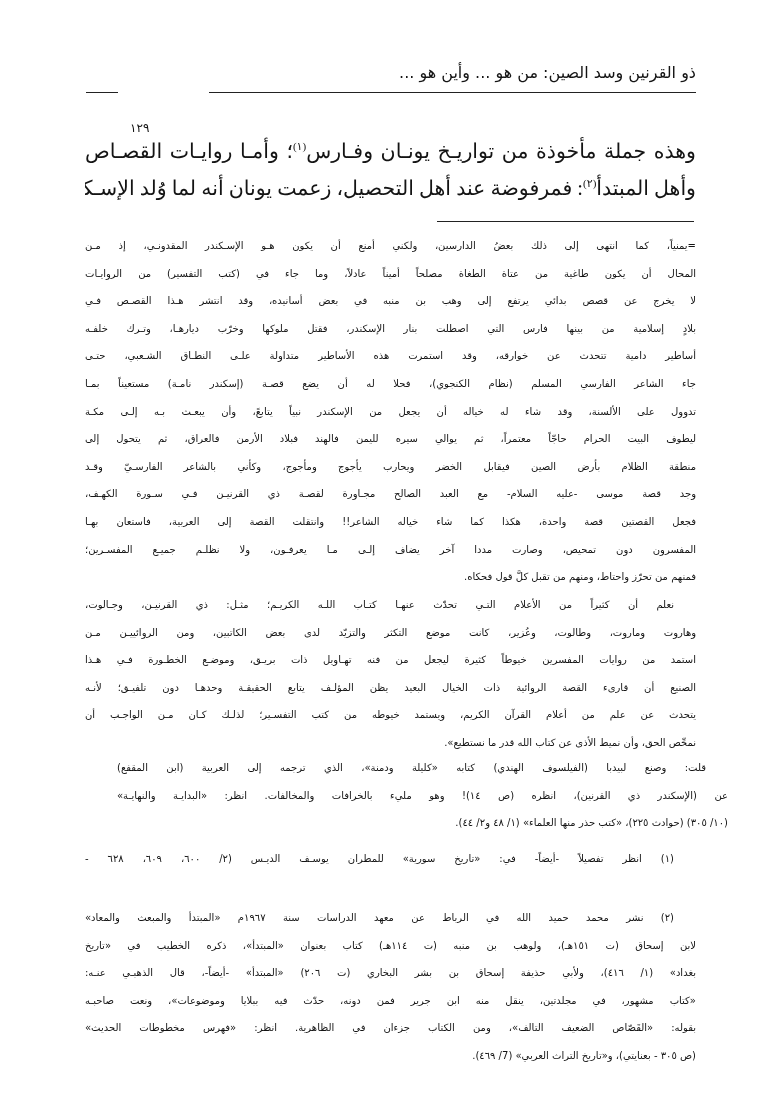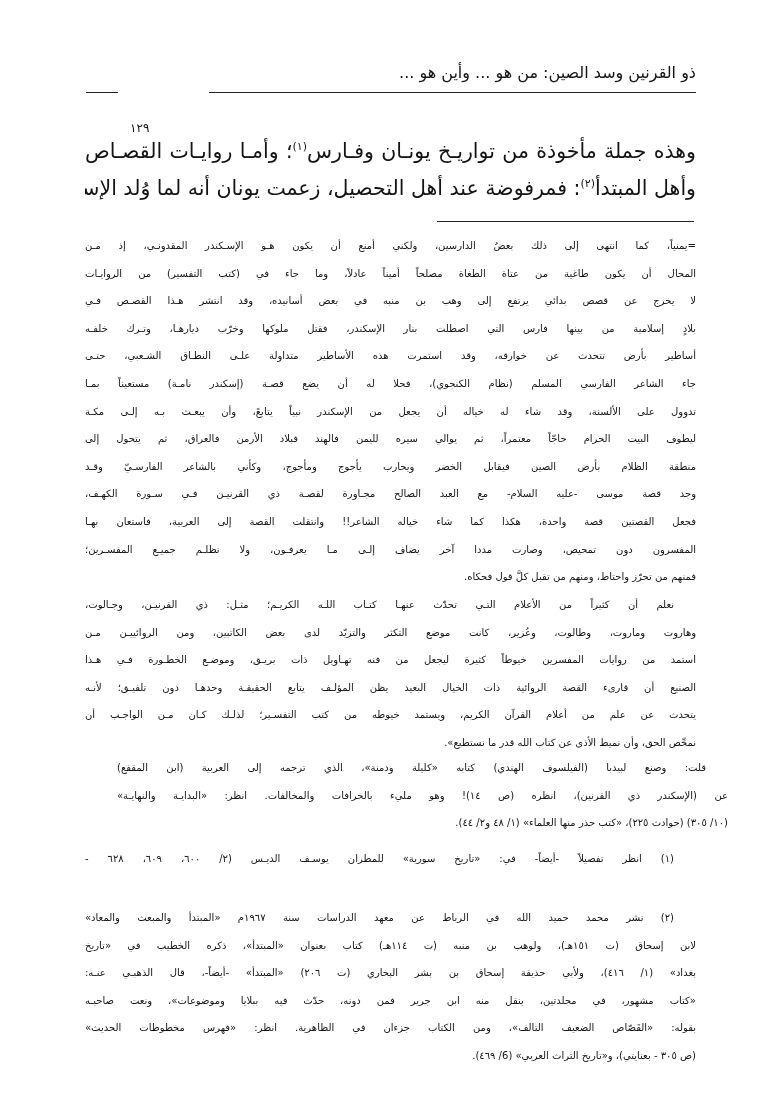--- a/index.html
+++ b/index.html
@@ -83,20 +83,21 @@
       direction: rtl;
       overflow: hidden;
     }
     .line.last {
       text-align-last: right;
     }
     .main-text .line {
       font-size: 20.5px;
       height: 37px;
       line-height: 37px;
+      font-family: Liberation Serif, serif;
     }
     .main-text { top: 133px; }
 
     .sep-rule {
       position: absolute;
       right: 69px;
       top: 221px;
       width: 257px;
       border-top: 1.5px solid #222;
     }
@@ -138,21 +139,21 @@
     <span class="line last"><span>وأهل المبتدأ</span><sup>(٢)</sup><span>: فمرفوضة عند أهل التحصيل، زعمت يونان أنه لما وُلد الإسـكندر،</span></span>
   </div>
 
   <div class="sep-rule"></div>
 
   <div class="body-block fn-text fn-cont">
     <span class="line">=يمنياً، كما انتهى إلى ذلك بعضُ الدارسين، ولكني أمنع أن يكون هـو الإسـكندر المقدونـي، إذ مـن</span>
     <span class="line">المحال أن يكون طاغية من عتاة الطغاة مصلحاً أميناً عادلاً، وما جاء في (كتب التفسير) من الروايـات</span>
     <span class="line">لا يخرج عن قصص بدائي يرتفع إلى وهب بن منبه في بعض أسانيده، وقد انتشر هـذا القصـص فـي</span>
     <span class="line">بلادٍ إسلامية من بينها فارس التي اصطلت بنار الإسكندر، فقتل ملوكها وخرّب ديارهـا، وتـرك خلفـه</span>
-    <span class="line">أساطير بأرض تتحدث عن خوارقه، وقد استمرت هذه الأساطير متداولة علـى النطـاق الشـعبي، حتـى</span>
+    <span class="line">أساطير دامية تتحدث عن خوارقه، وقد استمرت هذه الأساطير متداولة علـى النطـاق الشـعبي، حتـى</span>
     <span class="line">جاء الشاعر الفارسي المسلم (نظام الكنجوي)، فحلا له أن يضع قصـة (إسكندر نامـة) مستعيناً بمـا</span>
     <span class="line">تدوول على الألسنة، وقد شاء له خياله أن يجعل من الإسكندر نبياً يتابعً، وأن يبعـث بـه إلـى مكـة</span>
     <span class="line">ليطوف البيت الحرام حاجّاً معتمراً، ثم يوالي سيره لليمن فالهند فبلاد الأرمن فالعراق، ثم يتحول إلى</span>
     <span class="line">منطقة الظلام بأرض الصين فيقابل الخضر ويحارب يأجوج ومأجوج، وكأني بالشاعر الفارسـيّ وقـد</span>
     <span class="line">وجد قصة موسى -عليه السلام- مع العبد الصالح مجـاورة لقصـة ذي القرنيـن فـي سـورة الكهـف،</span>
     <span class="line">فجعل القصتين قصة واحدة، هكذا كما شاء خياله الشاعر!! وانتقلت القصة إلى العربية، فاستعان بهـا</span>
     <span class="line">المفسرون دون تمحيص، وصارت مددا آخر يضاف إلـى مـا يعرفـون، ولا نظلـم جميـع المفسـرين؛</span>
     <span class="line last">فمنهم من تحرّز واحتاط، ومنهم من تقبل كلَّ قول فحكاه.</span>
   </div>
 
@@ -174,16 +175,16 @@
   <div class="body-block fn-text fn1">
     <span class="line indent-first">(١) انظر تفصيلاً -أيضاً- في: «تاريخ سورية» للمطران يوسـف الديـس (٢/ ٦٠٠، ٦٠٩، ٦٢٨ -</span>
   </div>
 
   <div class="body-block fn-text fn2">
     <span class="line indent-first">(٢) نشر محمد حميد الله في الرباط عن معهد الدراسات سنة ١٩٦٧م «المبتدأ والمبعث والمعاد»</span>
     <span class="line">لابن إسحاق (ت ١٥١هـ)، ولوهب بن منبه (ت ١١٤هـ) كتاب بعنوان «المبتدأ»، ذكره الخطيب في «تاريخ</span>
     <span class="line">بغداد» (١/ ٤١٦)، ولأبي حذيفة إسحاق بن بشر البخاري (ت ٢٠٦) «المبتدأ» -أيضاً-، قال الذهبـي عنـه:</span>
     <span class="line">«كتاب مشهور، في مجلدتين، ينقل منه ابن جرير فمن دونه، حدّث فيه ببلايا وموضوعات»، ونعت صاحبـه</span>
     <span class="line">بقوله: «القَصّاص الضعيف التالف»، ومن الكتاب جزءان في الظاهرية. انظر: «فهرس مخطوطات الحديث»</span>
-    <span class="line last">(ص ٣٠٥ - بعنايتي)، و«تاريخ التراث العربي» (6/ ٤٦٩).</span>
+    <span class="line last">(ص ٣٠٥ - بعنايتي)، و«تاريخ التراث العربي» (7/ ٤٦٩).</span>
   </div>
 
 </div>
 
 </body></html>

